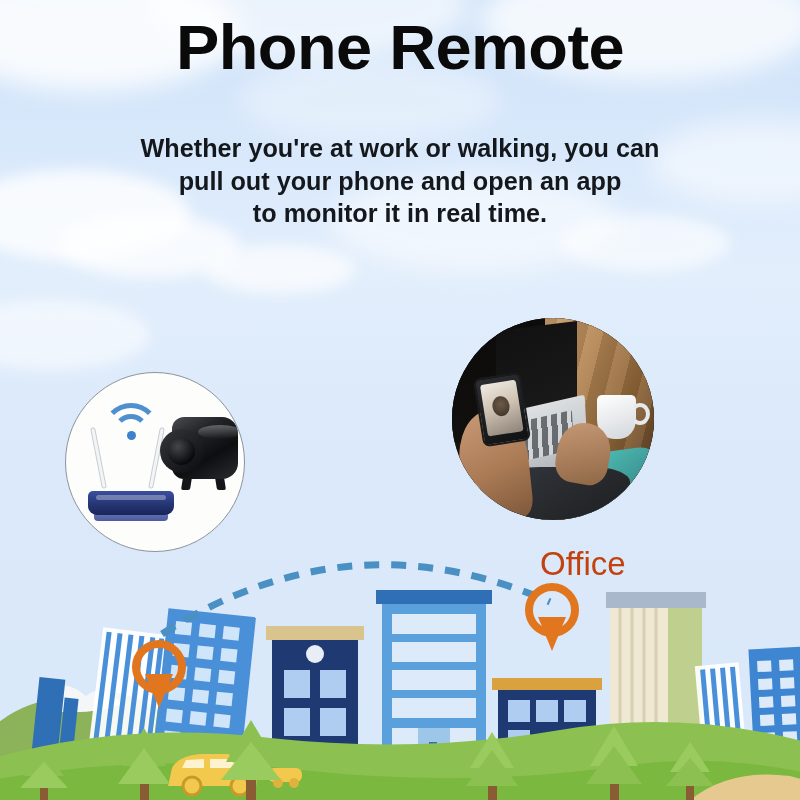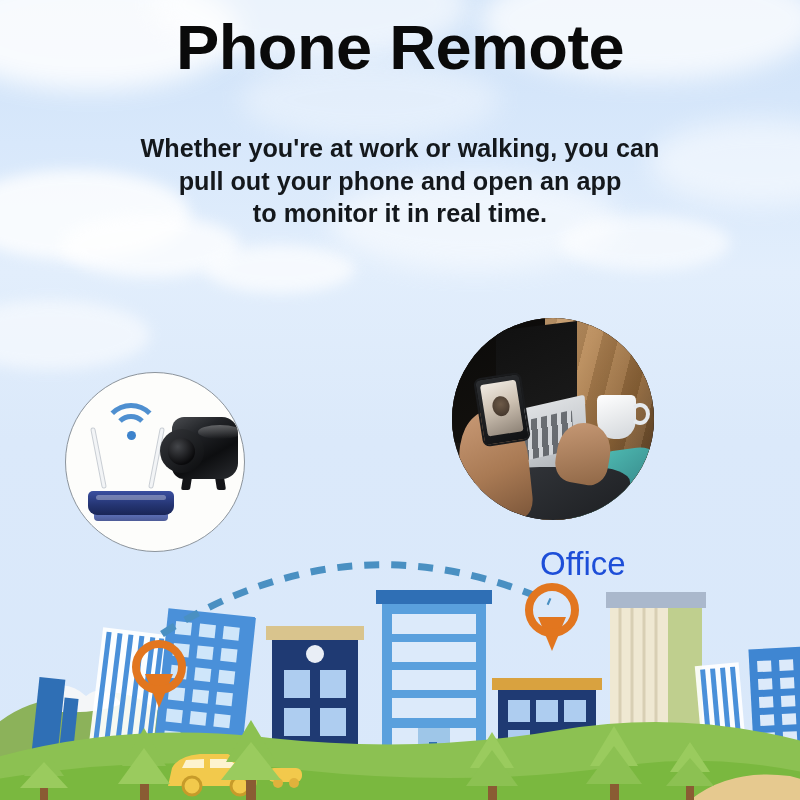--- a/index.html
+++ b/index.html
@@ -117,21 +117,21 @@
   .of-cup-h { position:absolute; left:88%; top:42%; width:10%; height:11%;
      border:4px solid #e6eaee; border-left-color:transparent; border-radius:50%; }
   .of-sleeve { position:absolute; left:58%; top:66%; width:46%; height:34%;
      background:linear-gradient(150deg,#55c9bd,#2b6f77); border-radius:52% 22% 0 0;
      transform:rotate(-8deg); }
   .of-body { position:absolute; left:14%; top:74%; width:74%; height:28%;
      background:linear-gradient(150deg,#35383d,#1c1e21); border-radius:40% 26% 0 0; }
 
   
   .place-label {
-    position:absolute; font-size:33px; font-weight:normal; color:#1d4ed8;
+    position:absolute; font-size:33px; font-weight:normal; color:#c2410c;
     font-family:"Liberation Sans", sans-serif; letter-spacing:0px;text-align:right;
   }
   #label-home { left:103px; top:585px; }
   #label-office { left:540px; top:545px; }
 
   
   #arc { position:absolute; left:150px; top:530px; }
 
   
   .pin { position:absolute; width:54px; height:72px; }

